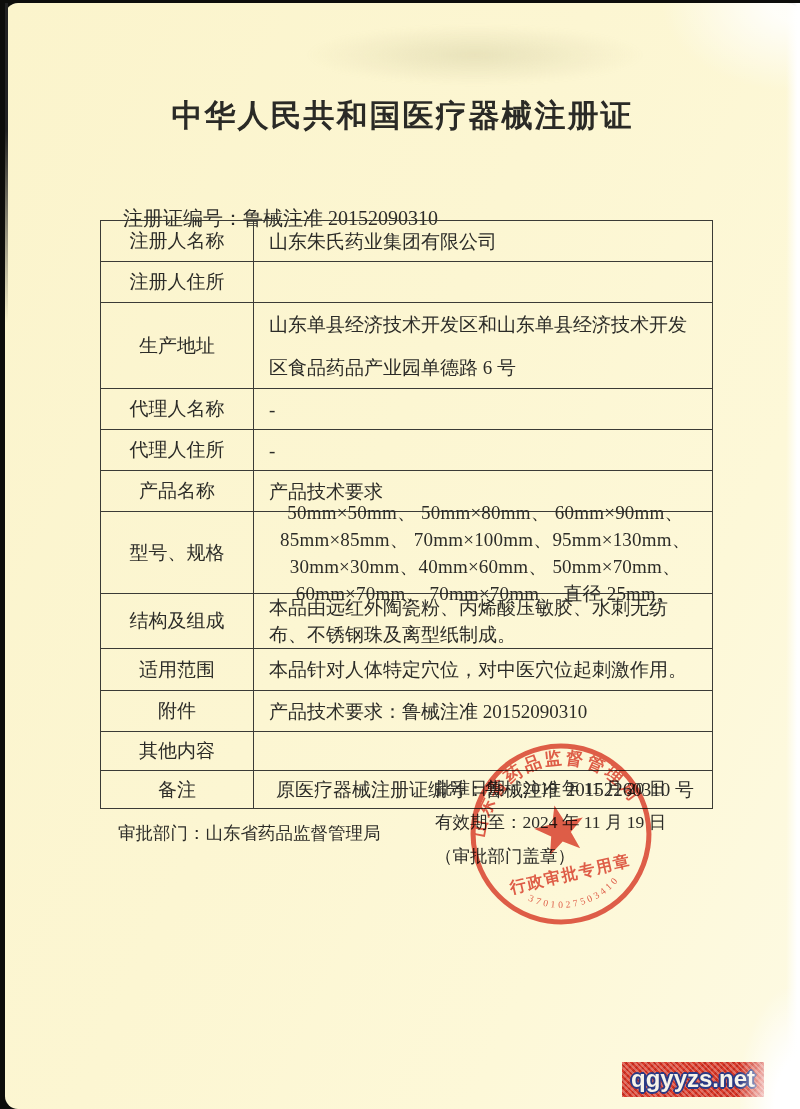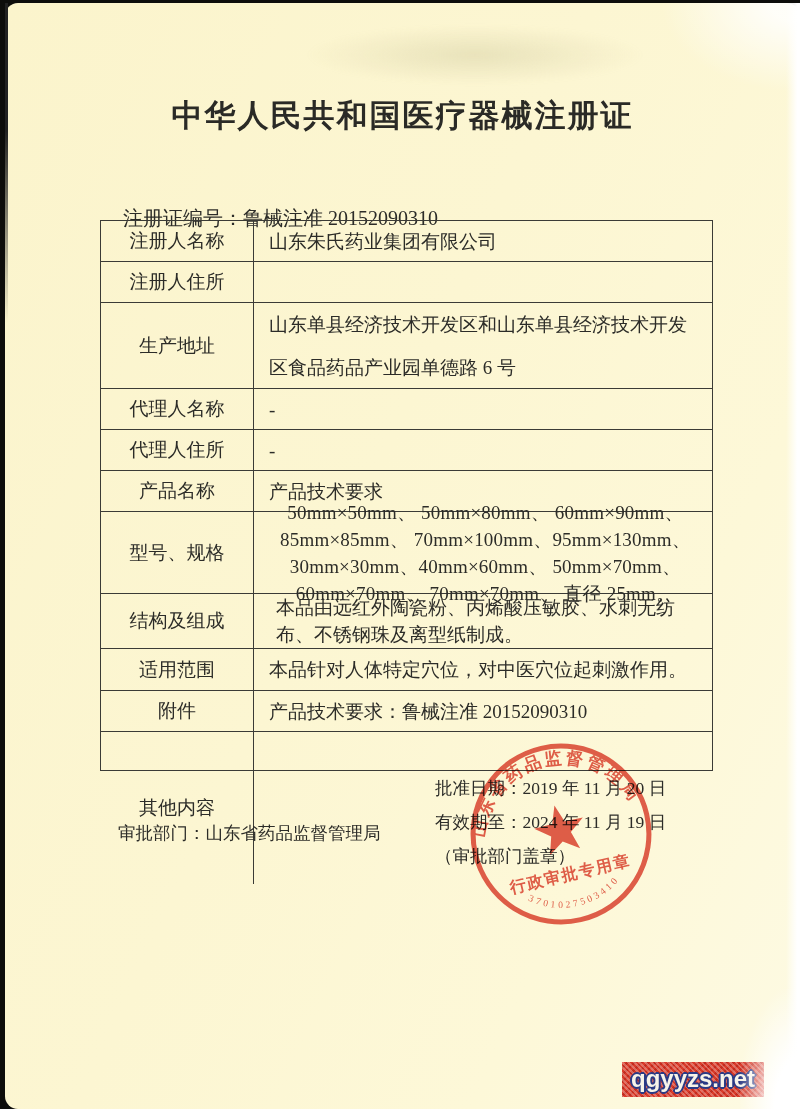--- a/index.html
+++ b/index.html
@@ -26,22 +26,22 @@
   .regline{position:absolute;left:118px;top:176px;font-size:20px;color:#2c2c28;margin-top:26px;}
   
   .cert-table{position:absolute;left:95px;top:217px;width:611px;
     border:1px solid #3b3b36;display:flex;flex-direction:column;color:#2c2c28;}
   .row{display:flex;border-bottom:1px solid #3b3b36;align-items:center;}
   .row:last-child{border-bottom:none;}
   .cell-label{width:152px;flex:0 0 152px;display:flex;align-items:center;justify-content:center;
     text-align:center;font-size:19px;border-right:1px solid #3b3b36;align-self:stretch;}
   .cell-value{flex:1;font-size:19px;line-height:27px;padding:5px 10px 5px 15px;}
   .r0{height:40px;}.r1{height:40px;}.r2{height:85px;}.r3{height:40px;}
-  .r4{height:40px;}.r5{height:40px;}.r6{height:81px;}.r7{height:54px;gap:7px;}
-  .r8{height:41px;font-family:Liberation Serif, serif;}.r9{height:40px;}.r10{height:38px;flex-direction:column;}.r11{height:37px;}
+  .r4{height:40px;}.r5{height:40px;}.r6{height:81px;}.r7{height:54px;}
+  .r8{height:41px;font-family:Liberation Serif, serif;}.r9{height:40px;}.r10{height:38px;}.r11{height:37px;}
   .r2 .cell-value{line-height:43px;}
   .r6 .cell-value{line-height:27px;letter-spacing:.2px;text-align:center;}
   .r11 .cell-value{padding-left:22px;}
   
   .footer-left{position:absolute;left:113px;top:818px;font-size:17.5px;color:#2c2c28;}
   .footer-right{position:absolute;left:430px;top:768px;font-size:17.5px;color:#2c2c28;line-height:34px;}
   
   .stamp{position:absolute;left:460px;top:735px;width:192px;height:192px;
     transform:rotate(-13deg);opacity:.88;mix-blend-mode:multiply;}
   
@@ -103,20 +103,24 @@
         <div class="cell-value">本品针对人体特定穴位，对中医穴位起刺激作用。</div>
       </div>
       <div class="row r9">
         <div class="cell-label">附件</div>
         <div class="cell-value">产品技术要求：鲁械注准 20152090310</div>
       </div>
       <div class="row r10">
         <div class="cell-label">其他内容</div>
         <div class="cell-value"></div>
       </div>
+      <div class="row r11">
+        <div class="cell-label">备注</div>
+        <div class="cell-value">原医疗器械注册证编号：鲁械注准 20152260310 号</div>
+      </div>
     </div>
 
     <div class="footer-left">审批部门：山东省药品监督管理局</div>
 
     <div class="footer-right">
       <div>批准日期：2019 年 11 月 20 日</div>
       <div>有效期至：2024 年 11 月 19 日</div>
       <div>（审批部门盖章）</div>
     </div>
 

